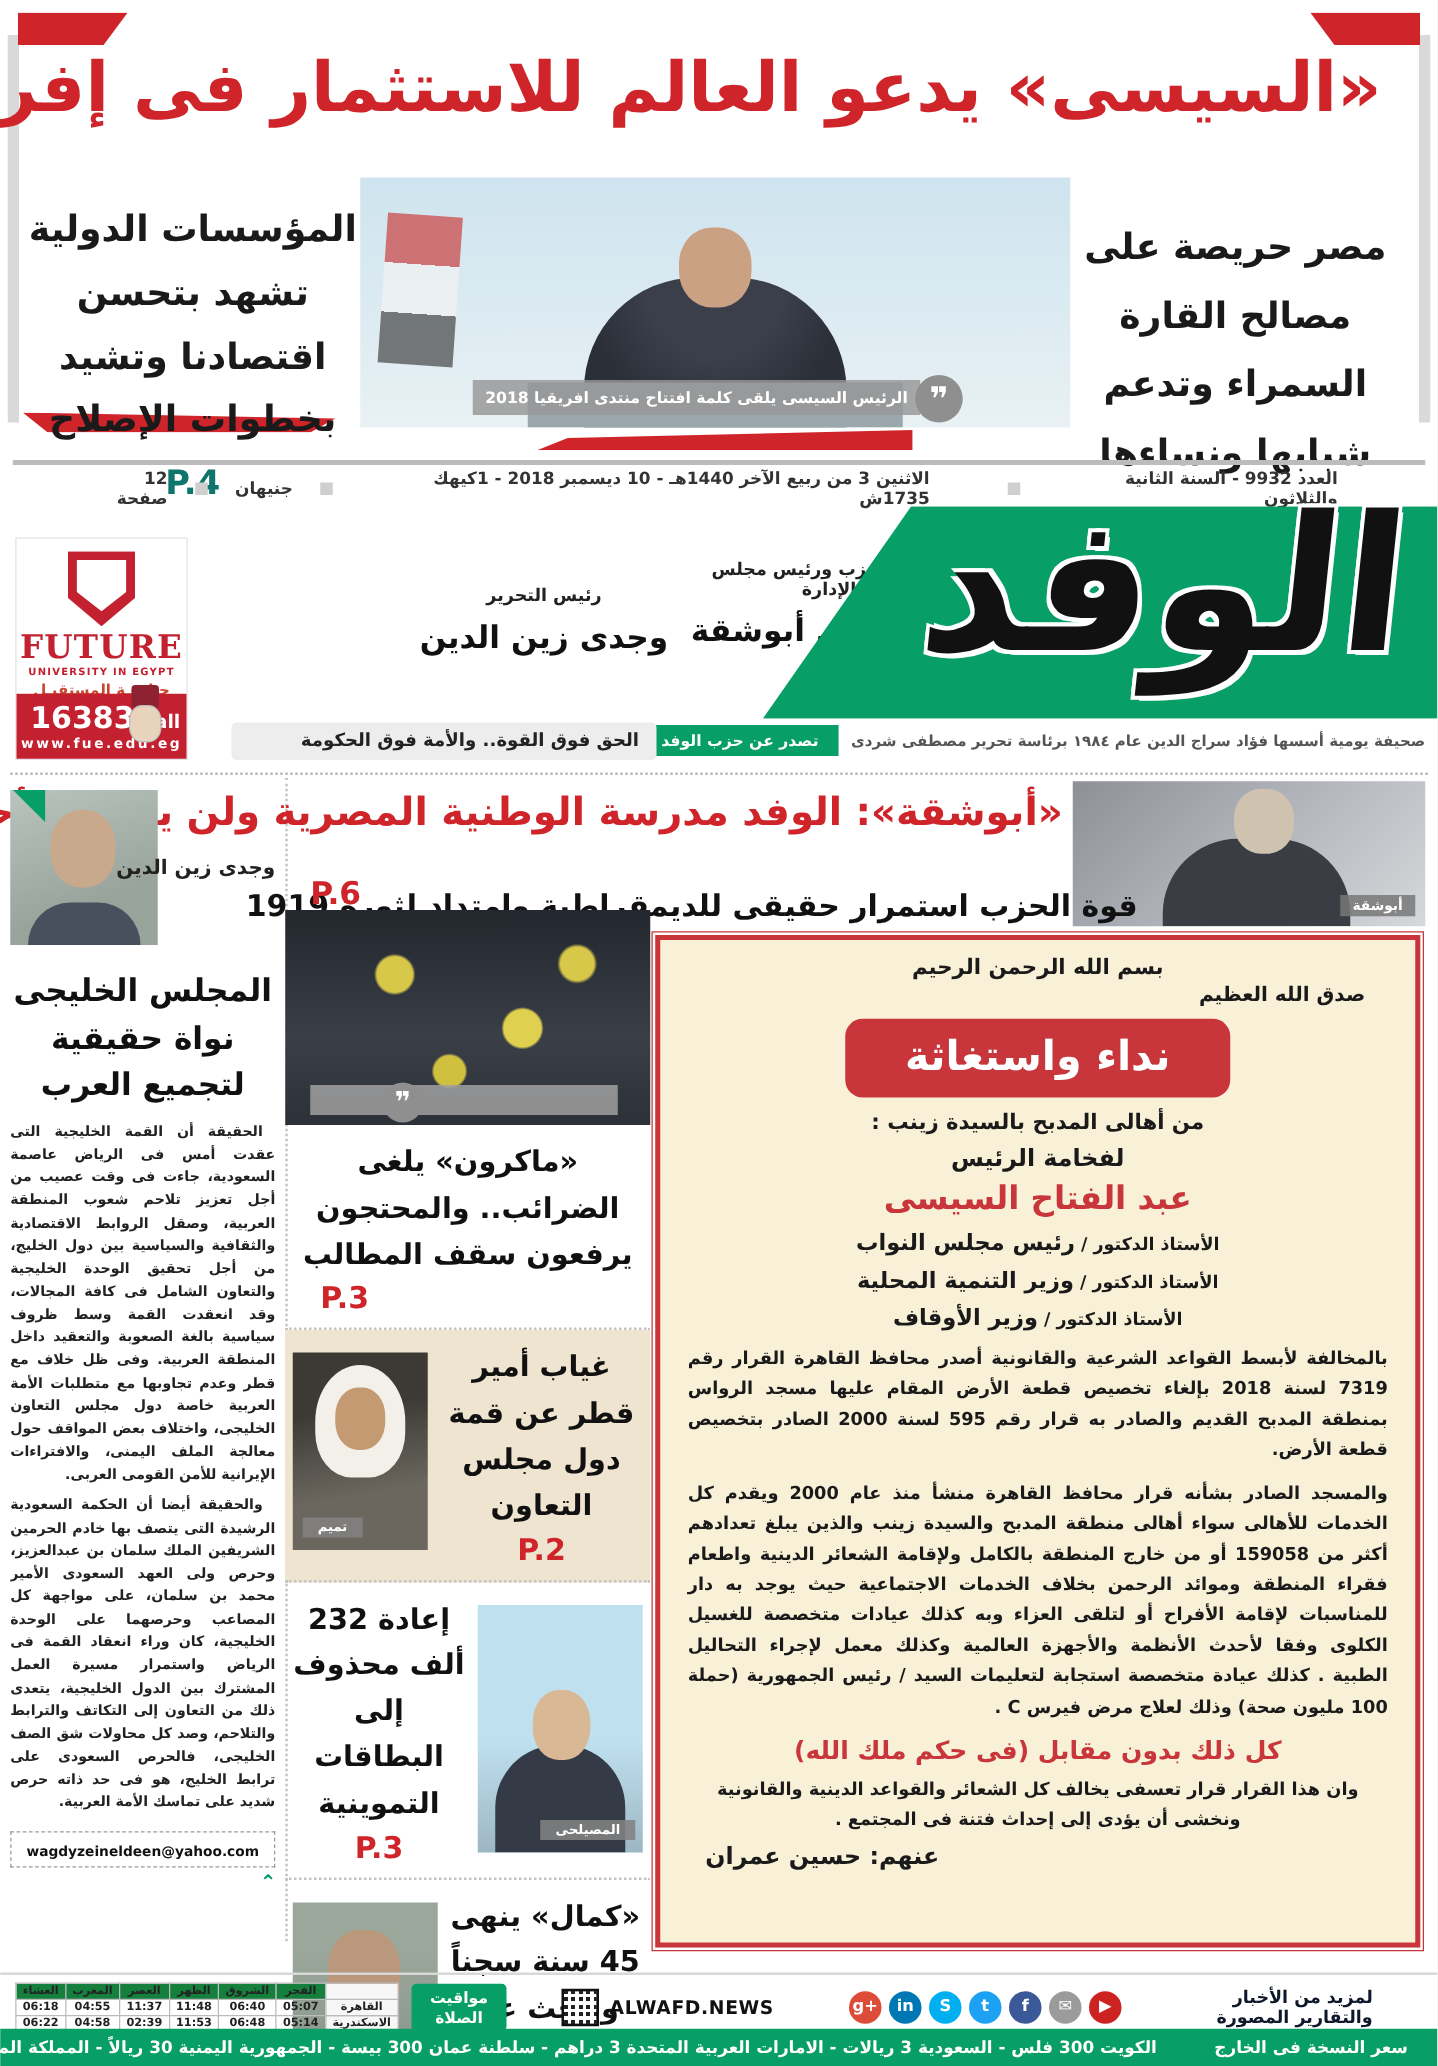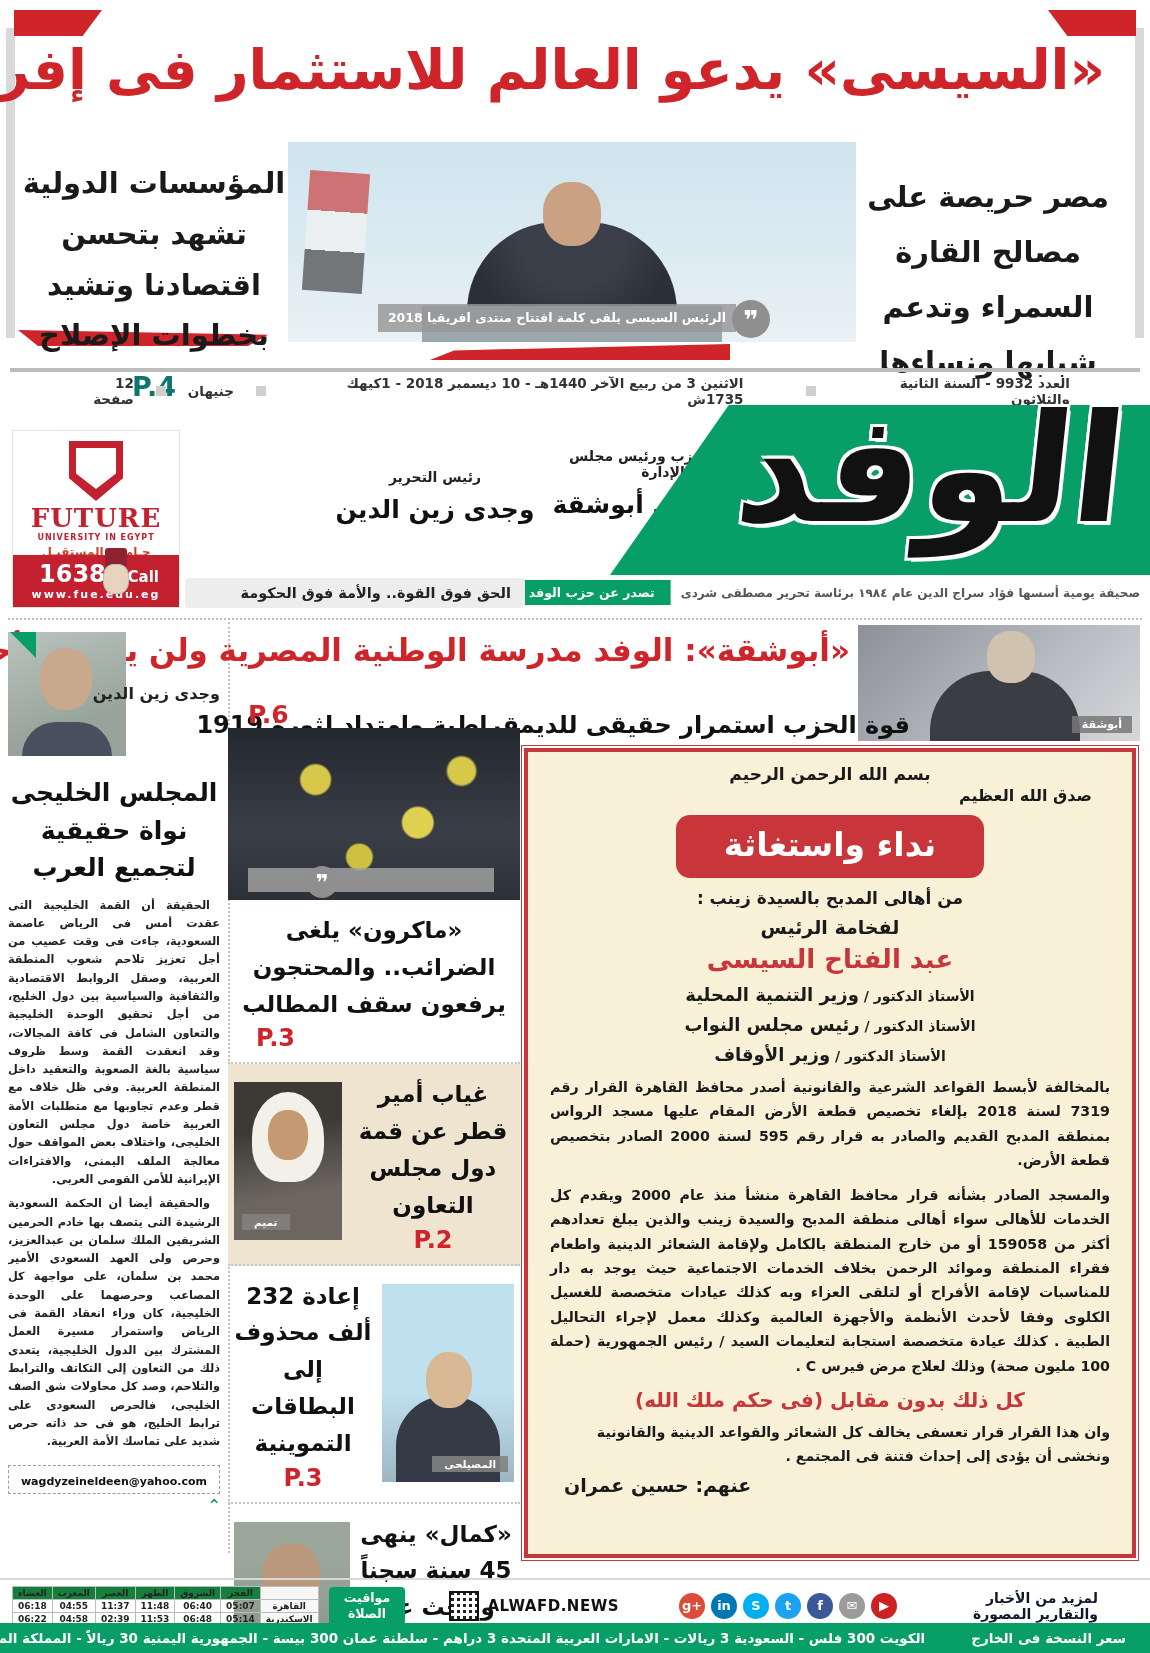--- a/index.html
+++ b/index.html
@@ -40,21 +40,21 @@
     color:#fff; font-size:26px; font-weight:900; text-align:center; line-height:40px; }
 
   
   .dateline { position:absolute; top:368px; left:10px; right:10px; height:36px; border-top:4px solid #bcbcbc;
     display:flex; align-items:center; font-size:13.5px; font-weight:700; color:#333; padding-top:6px; }
   .dateline .sep { width:10px; height:10px; background:#cfcfcf; margin:0 22px; flex:none; }
   .dl-issue { margin-right:70px; } .dl-date { margin-right:40px; } .dl-price { } .dl-pages { margin-left:60px; }
   .dateline .sp { flex:1; }
 
   
-  .future-ad { position:absolute; top:430px; left:12px; width:168px; height:178px; border:1px solid #e3e3e3; background:#fff; text-align:center; }
+  .future-ad { position:absolute; top:430px; left:12px; width:138px; height:178px; border:1px solid #e3e3e3; background:#fff; text-align:center; }
   .fue-shield { width:54px; height:60px; margin:10px auto 2px; background:#c32030; clip-path:polygon(0 0,100% 0,100% 62%,50% 100%,0 62%); position:relative; }
   .fue-shield:after { content:""; position:absolute; inset:7px 7px 12px 7px; background:#fff; clip-path:polygon(0 0,100% 0,100% 62%,50% 100%,0 62%); }
   .fue-brand { color:#c32030; font-family:"DejaVu Serif", serif; font-size:26px; font-weight:700; letter-spacing:1px; }
   .fue-sub { color:#c32030; font-size:8px; font-weight:700; letter-spacing:1px; }
   .fue-ar { color:#c9452e; font-size:12px; font-weight:700; margin-top:3px; }
   .fue-call { position:absolute; left:0; right:0; bottom:0; height:52px; background:#c32030; color:#fff; padding-top:5px; }
   .fue-call .c1 { font-size:15px; font-weight:700; display:inline-block; direction:ltr; }
   .fue-call .c2 { font-size:24px; font-weight:900; display:inline-block; direction:ltr; margin-left:6px; }
   .fue-call .c3 { font-size:11px; font-weight:700; letter-spacing:2px; direction:ltr; }
 
@@ -103,21 +103,21 @@
   .an-sadaqa { font-size:16px; font-weight:900; text-align:right; margin:2px 18px 6px 0; }
   .an-title { display:inline-block; background:#c8353a; color:#fff; font-size:33px; font-weight:900;
     padding:10px 48px 14px; border-radius:14px; margin:4px auto 10px; }
   .an-from { font-size:17px; font-weight:900; margin-bottom:8px; }
   .an-to { font-size:19px; font-weight:900; margin-bottom:6px; }
   .an-president { color:#c8353a; font-size:26px; font-weight:900; margin-bottom:10px; }
   .an-addr { font-size:14px; font-weight:700; text-align:center; margin:9px 0; }
   .an-addr b { font-size:18px; font-weight:900; }
   .an-para { font-size:14.2px; font-weight:700; text-align:justify; line-height:1.72; margin-top:10px; }
   .an-red { color:#c8353a; font-size:20px; font-weight:900; margin-top:10px; }
-  .an-close { font-size:14.2px; font-weight:700; line-height:1.7; margin-top:8px;text-align:right; }
+  .an-close { font-size:14.2px; font-weight:700; line-height:1.7; margin-top:8px; }
   .an-sign { font-size:19px; font-weight:900; text-align:left; margin:6px 8px 0 14px; }
 
   
   .opinion { position:absolute; top:632px; right:930px; width:212px; }
   .author-box { position:relative; height:128px; }
   .author-photo { position:absolute; left:0; top:0; width:118px; height:124px;
     background:linear-gradient(160deg,#b8c4bd 0%,#97a39b 70%); overflow:hidden; }
   .author-head { position:absolute; left:32px; top:16px; width:52px; height:62px; background:#c9a98c; border-radius:45%; }
   .author-body { position:absolute; left:14px; bottom:0; width:90px; height:34px; background:#47505c; border-radius:40px 40px 0 0; }
   .green-fold { position:absolute; left:-6px; top:-8px; width:34px; height:34px; background:#089e68; clip-path:polygon(0 0,100% 0,100% 100%); }
@@ -283,25 +283,25 @@
 
   <div class="announcement">
     <div class="an-basmala">بسم الله الرحمن الرحيم</div>
     <div class="an-sadaqa">صدق الله العظيم</div>
     <div><span class="an-title">نداء واستغاثة</span></div>
     <div class="an-from">من أهالى المدبح بالسيدة زينب :</div>
     <div class="an-to">لفخامة الرئيس</div>
     <div class="an-president">عبد الفتاح السيسى</div>
     <div class="an-addr">
       <span>الأستاذ الدكتور /</span>
-      <b>وزير التنمية المحلية</b>
+      <b>رئيس مجلس النواب</b>
     </div>
     <div class="an-addr">
       <span>الأستاذ الدكتور /</span>
-      <b>رئيس مجلس النواب</b>
+      <b>وزير التنمية المحلية</b>
     </div>
     <div class="an-addr">
       <span>الأستاذ الدكتور /</span>
       <b>وزير الأوقاف</b>
     </div>
     <div class="an-para">بالمخالفة لأبسط القواعد الشرعية والقانونية أصدر محافظ القاهرة القرار رقم 7319 لسنة 2018 بإلغاء تخصيص قطعة الأرض المقام عليها مسجد الرواس بمنطقة المدبح القديم والصادر به قرار رقم 595 لسنة 2000 الصادر بتخصيص قطعة الأرض.</div>
     <div class="an-para">والمسجد الصادر بشأنه قرار محافظ القاهرة منشأ منذ عام 2000 ويقدم كل الخدمات للأهالى سواء أهالى منطقة المدبح والسيدة زينب والذين يبلغ تعدادهم أكثر من 159058 أو من خارج المنطقة بالكامل ولإقامة الشعائر الدينية واطعام فقراء المنطقة وموائد الرحمن بخلاف الخدمات الاجتماعية حيث يوجد به دار للمناسبات لإقامة الأفراح أو لتلقى العزاء وبه كذلك عيادات متخصصة للغسيل الكلوى وفقا لأحدث الأنظمة والأجهزة العالمية وكذلك معمل لإجراء التحاليل الطبية . كذلك عيادة متخصصة استجابة لتعليمات السيد / رئيس الجمهورية (حملة 100 مليون صحة) وذلك لعلاج مرض فيرس C .</div>
     <div class="an-red">كل ذلك بدون مقابل (فى حكم ملك الله)</div>
     <div class="an-close">وان هذا القرار قرار تعسفى يخالف كل الشعائر والقواعد الدينية والقانونية ونخشى أن يؤدى إلى إحداث فتنة فى المجتمع .</div>
     <div class="an-sign">عنهم: حسين عمران</div>

